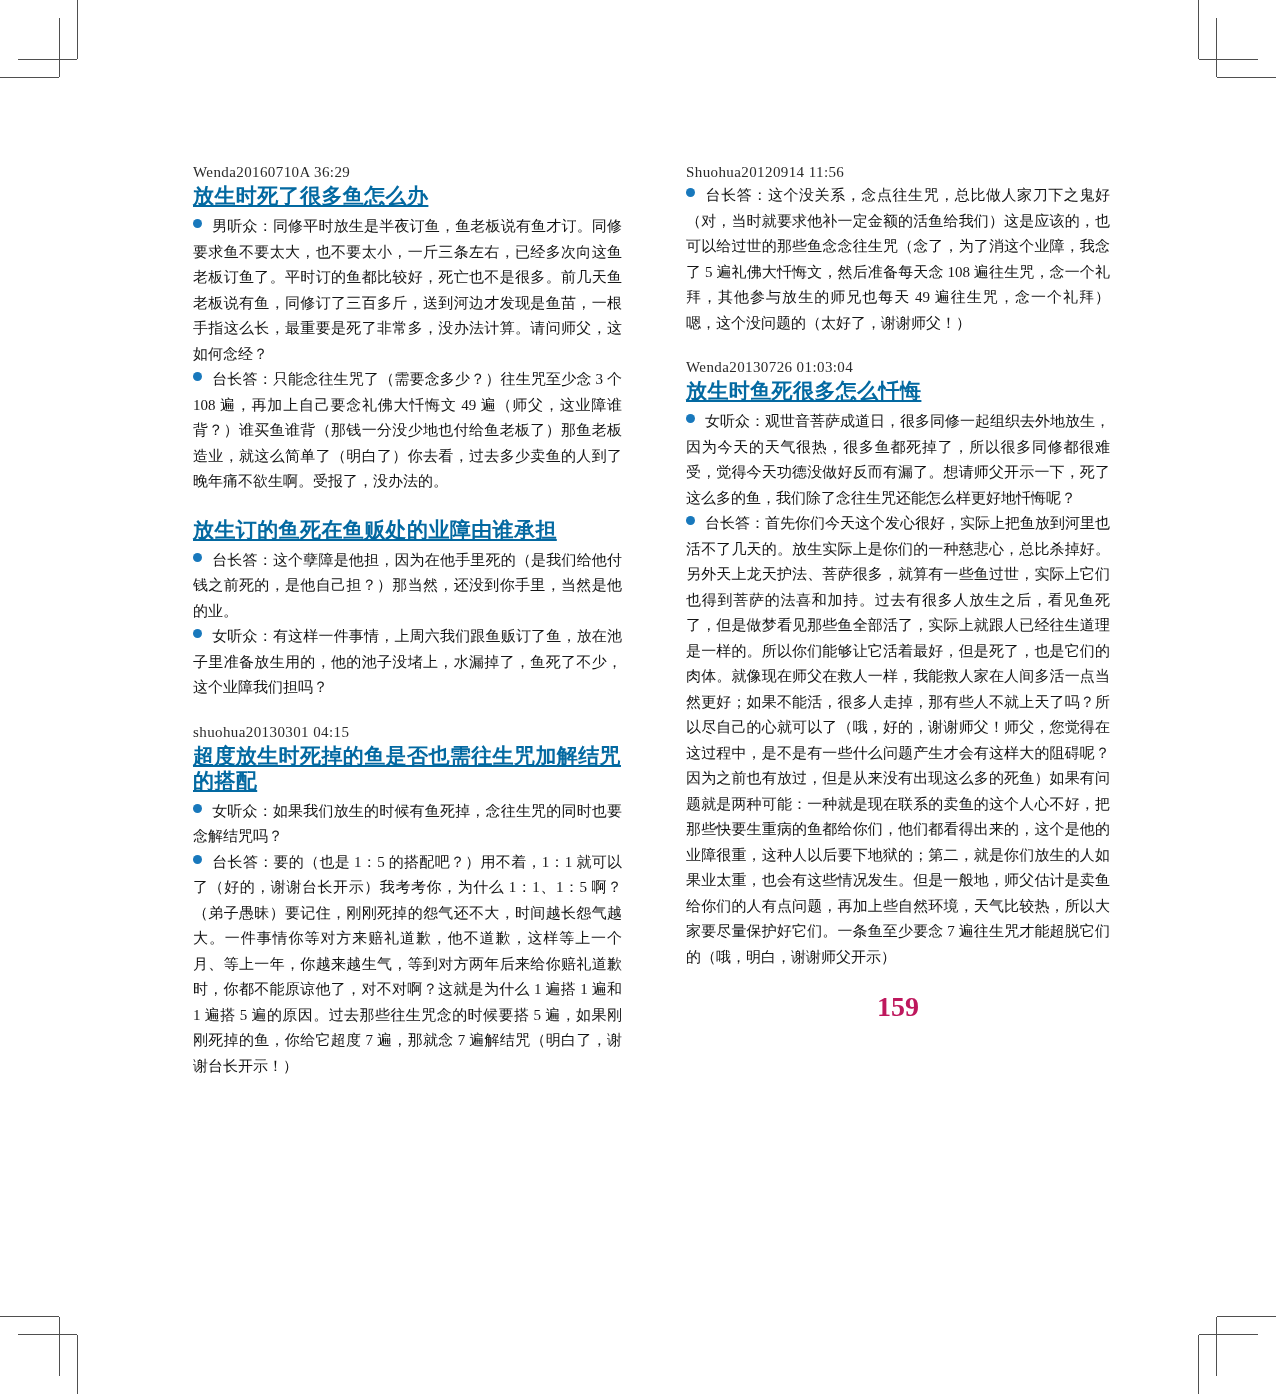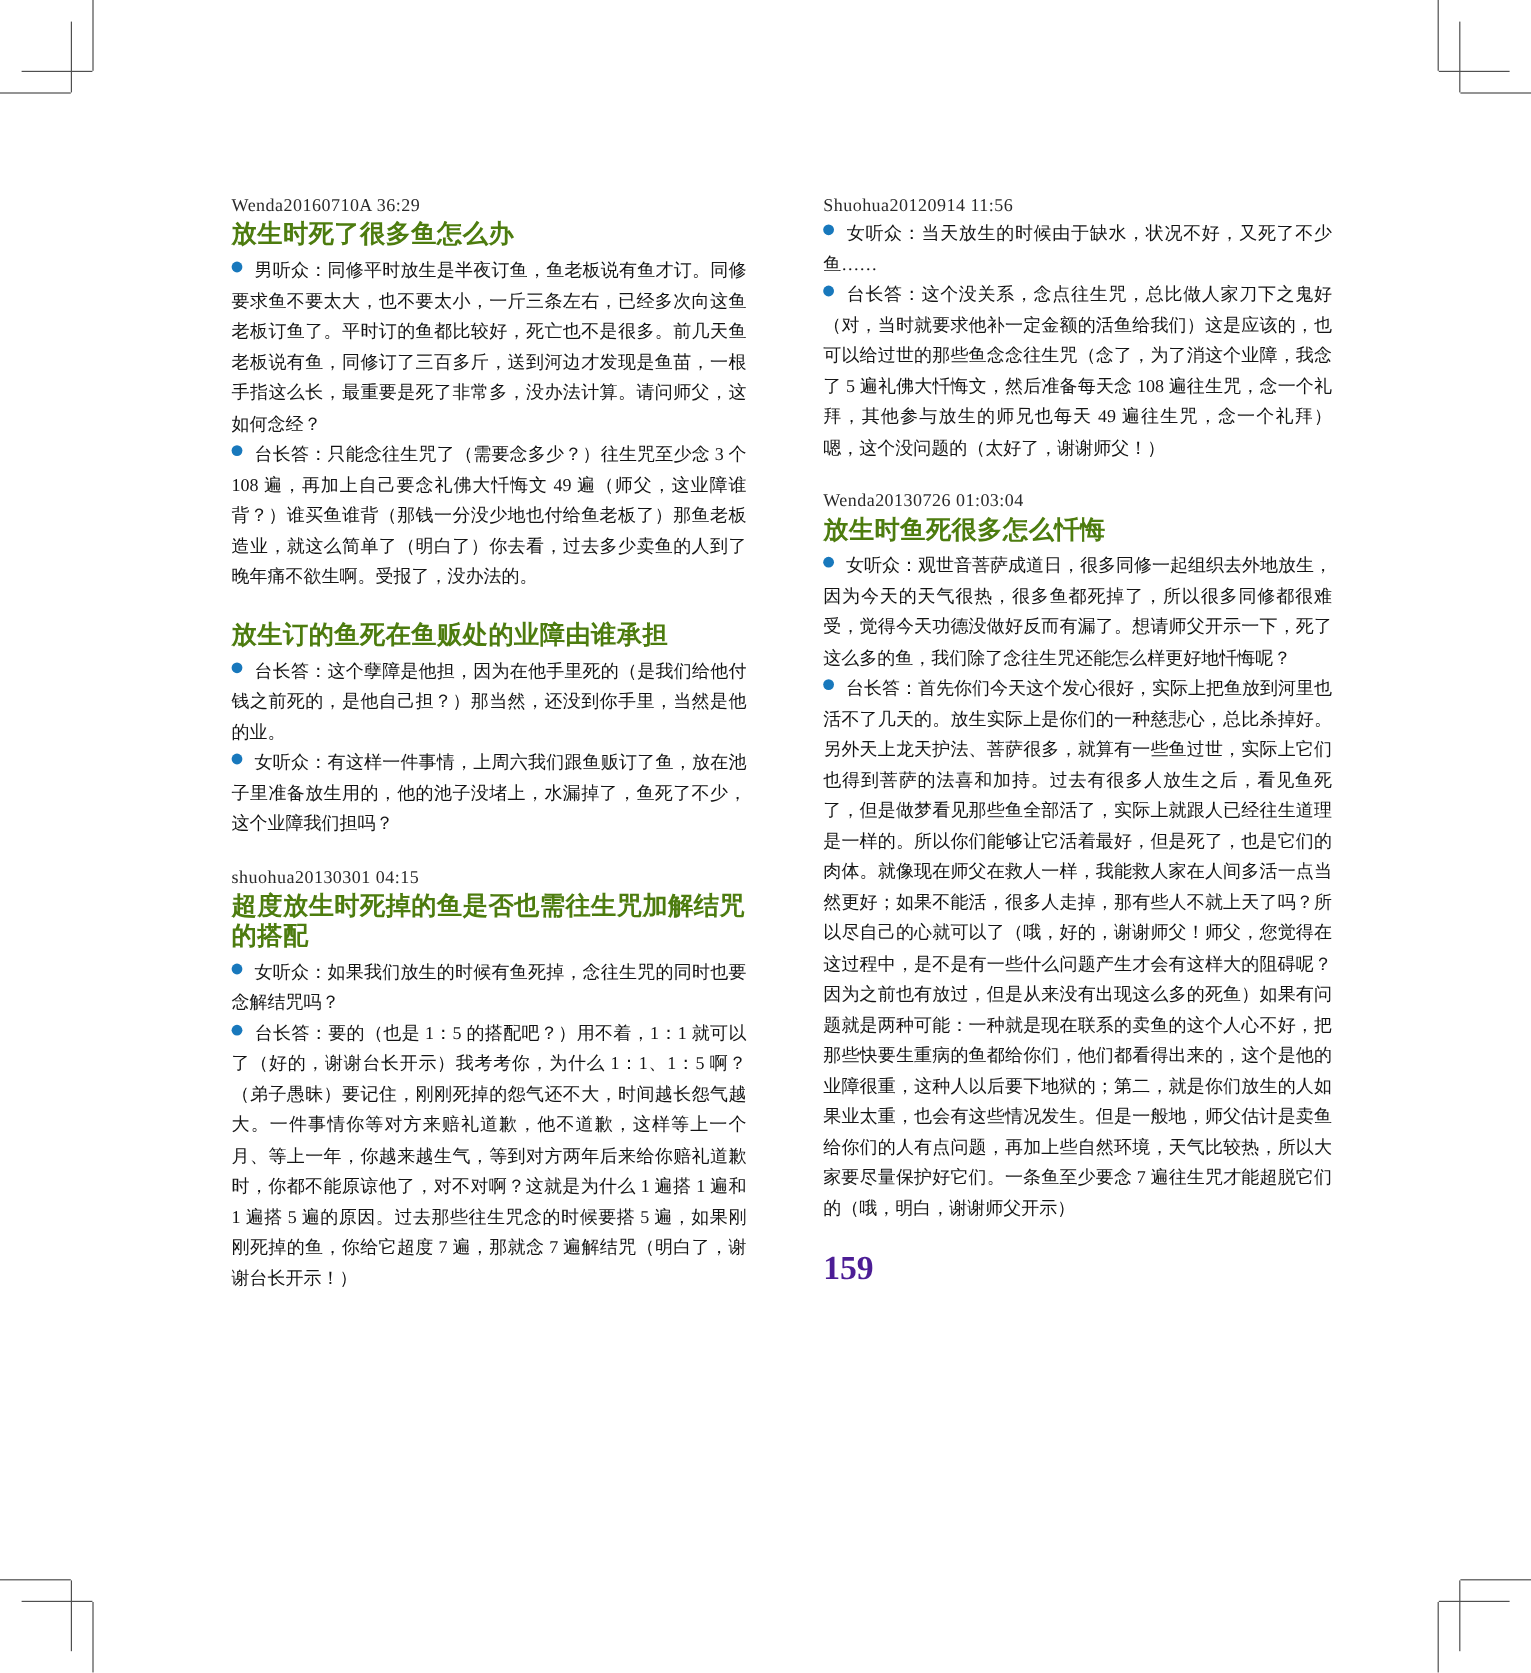--- a/index.html
+++ b/index.html
@@ -7,27 +7,27 @@
         font-family:"Liberation Serif","DejaVu Serif",serif;color:#111;}
   
   .cm{display:block;position:absolute;background:#4f4f4f;}
   
   .col{position:absolute;top:163px;}
   .col-left{left:193px;width:429px;}
   .col-right{left:686px;width:424px;}
   .qa-section{margin:0 0 22px 0;}
   .ts{font-size:15px;line-height:18px;letter-spacing:.4px;color:#2a2a2a;margin-bottom:2px;}
   .title{font-family:"Liberation Sans","DejaVu Sans",sans-serif;font-weight:700;
-         font-size:21px;line-height:25px;color:#4d7c0f;margin:0 0 6px 0;letter-spacing:.4px;}
+         font-size:21px;line-height:25px;color:#0369a1;margin:0 0 6px 0;letter-spacing:.4px;text-decoration:underline;}
   .para{font-size:15px;line-height:25.5px;text-align:justify;margin:0;
         font-family:"Liberation Serif","DejaVu Serif",serif;color:#141414;}
   .bullet{display:inline-block;width:9px;height:9px;border-radius:50%;
           background:var(--bullet-color,#1878bc);margin-right:10px;vertical-align:3px;}
-  .page-num{text-align:left;font-family:"Liberation Serif","DejaVu Serif",serif;
-            font-weight:700;font-size:28px;line-height:30px;color:#4c1d95;margin-top:2px;}
+  .page-num{text-align:center;font-family:"Liberation Serif","DejaVu Serif",serif;
+            font-weight:700;font-size:28px;line-height:30px;color:#be185d;margin-top:2px;}
 </style>
 </head>
 <body>
 
 <div class="page">
 
   <div>
     <i class="cm" style="left:77px;top:0;width:1px;height:59px"></i>
     <i class="cm" style="left:59px;top:18px;width:1px;height:59px"></i>
     <i class="cm" style="left:18px;top:59px;width:59px;height:1px"></i>
@@ -70,21 +70,20 @@
       <p class="para"><span class="bullet"></span><span>女听众：如果我们放生的时候有鱼死掉，念往生咒的同时也要念解结咒吗？</span></p>
       <p class="para"><span class="bullet"></span><span>台长答：要的（也是 1：5 的搭配吧？）用不着，1：1 就可以了（好的，谢谢台长开示）我考考你，为什么 1：1、1：5 啊？（弟子愚昧）要记住，刚刚死掉的怨气还不大，时间越长怨气越大。一件事情你等对方来赔礼道歉，他不道歉，这样等上一个月、等上一年，你越来越生气，等到对方两年后来给你赔礼道歉时，你都不能原谅他了，对不对啊？这就是为什么 1 遍搭 1 遍和 1 遍搭 5 遍的原因。过去那些往生咒念的时候要搭 5 遍，如果刚刚死掉的鱼，你给它超度 7 遍，那就念 7 遍解结咒（明白了，谢谢台长开示！）</span></p>
     </section>
 
   </div>
 
   <div class="col col-right">
 
     <section class="qa-section">
       <div class="ts">Shuohua20120914  11:56</div>
-      <p class="para"><span class="bullet"></span><span>女听众：当天放生的时候由于缺水，状况不好，又死了不少鱼……</span></p>
       <p class="para"><span class="bullet"></span><span>台长答：这个没关系，念点往生咒，总比做人家刀下之鬼好（对，当时就要求他补一定金额的活鱼给我们）这是应该的，也可以给过世的那些鱼念念往生咒（念了，为了消这个业障，我念了 5 遍礼佛大忏悔文，然后准备每天念 108 遍往生咒，念一个礼拜，其他参与放生的师兄也每天 49 遍往生咒，念一个礼拜）嗯，这个没问题的（太好了，谢谢师父！）</span></p>
     </section>
 
     <section class="qa-section">
       <div class="ts">Wenda20130726 01:03:04</div>
       <h2 class="title">放生时鱼死很多怎么忏悔</h2>
       <p class="para"><span class="bullet"></span><span>女听众：观世音菩萨成道日，很多同修一起组织去外地放生，因为今天的天气很热，很多鱼都死掉了，所以很多同修都很难受，觉得今天功德没做好反而有漏了。想请师父开示一下，死了这么多的鱼，我们除了念往生咒还能怎么样更好地忏悔呢？</span></p>
       <p class="para"><span class="bullet"></span><span>台长答：首先你们今天这个发心很好，实际上把鱼放到河里也活不了几天的。放生实际上是你们的一种慈悲心，总比杀掉好。另外天上龙天护法、菩萨很多，就算有一些鱼过世，实际上它们也得到菩萨的法喜和加持。过去有很多人放生之后，看见鱼死了，但是做梦看见那些鱼全部活了，实际上就跟人已经往生道理是一样的。所以你们能够让它活着最好，但是死了，也是它们的肉体。就像现在师父在救人一样，我能救人家在人间多活一点当然更好；如果不能活，很多人走掉，那有些人不就上天了吗？所以尽自己的心就可以了（哦，好的，谢谢师父！师父，您觉得在这过程中，是不是有一些什么问题产生才会有这样大的阻碍呢？因为之前也有放过，但是从来没有出现这么多的死鱼）如果有问题就是两种可能：一种就是现在联系的卖鱼的这个人心不好，把那些快要生重病的鱼都给你们，他们都看得出来的，这个是他的业障很重，这种人以后要下地狱的；第二，就是你们放生的人如果业太重，也会有这些情况发生。但是一般地，师父估计是卖鱼给你们的人有点问题，再加上些自然环境，天气比较热，所以大家要尽量保护好它们。一条鱼至少要念 7 遍往生咒才能超脱它们的（哦，明白，谢谢师父开示）</span></p>
     </section>
 

